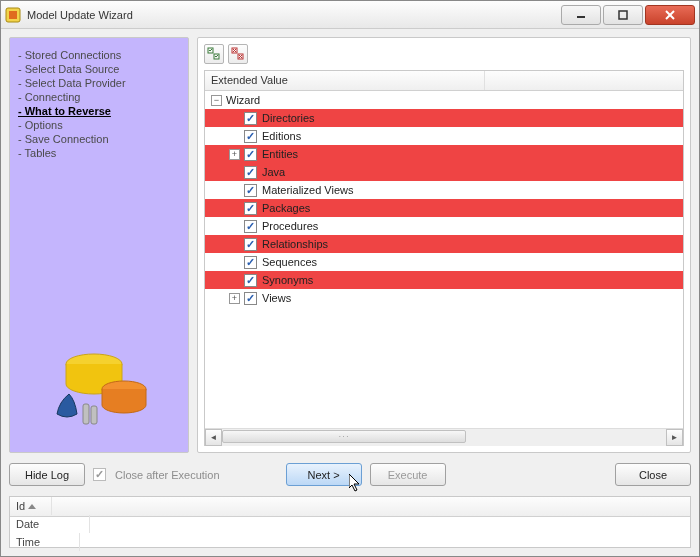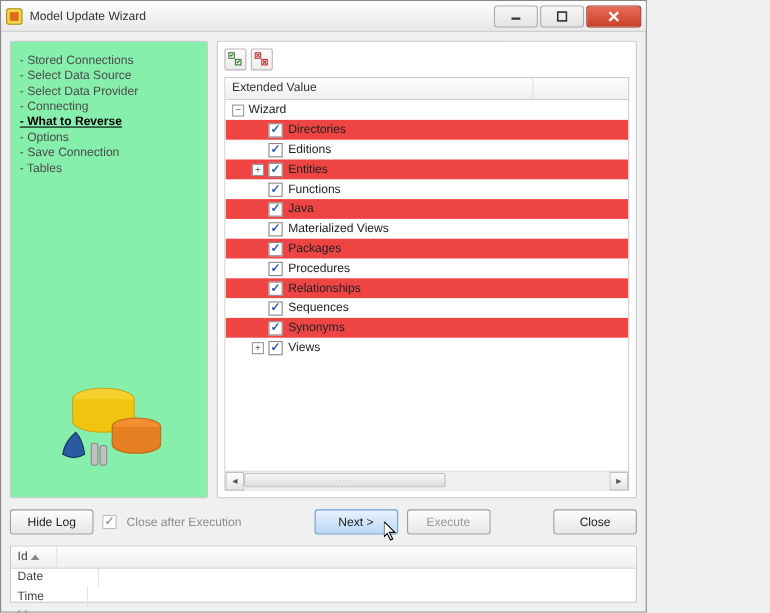--- a/index.html
+++ b/index.html
@@ -1,27 +1,27 @@
 <!DOCTYPE html>
 <html><head>
 <meta charset="utf-8">
 <style>
 * { box-sizing: border-box; margin: 0; padding: 0; font-family: Tahoma, 'Segoe UI', sans-serif; font-size: 11px; }
 body { background: #f0f0f0; width: 700px; height: 557px; overflow: hidden; }
-.window { width: 588px; height: 557px; background: #f0f0f0; border: 1px solid #888; display: flex; flex-direction: column; }
+.window { width: 700px; height: 557px; background: #f0f0f0; border: 1px solid #888; display: flex; flex-direction: column; }
 .titlebar { height: 28px; background: linear-gradient(#fdfdfd, #e8e8e8); display: flex; align-items: center; padding: 0 4px; border-bottom: 1px solid #ccc; }
 .titlebar .app-icon { width: 16px; height: 16px; margin-right: 6px; display: flex; align-items: center; justify-content: center; }
 .titlebar .title { color: #333; }
 .titlebar .spacer { flex: 1; }
 .wbtn { width: 40px; height: 20px; border: 1px solid #aaa; border-radius: 3px; margin-left: 2px; display: flex; align-items: center; justify-content: center; background: linear-gradient(#f7f7f7,#e3e3e3); }
 .wbtn.close { background: linear-gradient(#e86b56,#c9422b); border-color: #a03521; color: #fff; width: 50px; }
 .wbtn svg { pointer-events: none; }
 .content { flex: 1; display: flex; flex-direction: column; padding: 8px; gap: 6px; overflow: hidden; }
 .upper { flex: 1; display: flex; gap: 8px; min-height: 0; }
-.sidebar { width: 180px; background: #86efac; border: 1px solid #c9c9c9; border-radius: 2px; padding: 10px 8px; position: relative; display: flex; flex-direction: column; }
+.sidebar { width: 180px; background: #c4b5fd; border: 1px solid #c9c9c9; border-radius: 2px; padding: 10px 8px; position: relative; display: flex; flex-direction: column; }
 .steps { color: #4a4a4a; }
 .steps div { padding: 1px 0; white-space: nowrap; }
 .steps .current { font-weight: bold; text-decoration: underline; color: #000; }
 .side-img { margin-top: auto; align-self: center; margin-bottom: 6px; }
 .main { flex: 1; background: #fff; border: 1px solid #c9c9c9; border-radius: 2px; display: flex; flex-direction: column; padding: 6px; min-width: 0; }
 .toolbar { display: flex; gap: 4px; margin-bottom: 6px; }
 .tbtn { width: 20px; height: 20px; border: 1px solid #b5b5b5; background: linear-gradient(#fdfdfd,#ececec); border-radius: 2px; display: flex; align-items: center; justify-content: center; }
 .tree-wrap { flex: 1; border: 1px solid #c9c9c9; display: flex; flex-direction: column; min-height: 0; }
 .tree-head { display: flex; background: linear-gradient(#fdfdfd,#efefef); border-bottom: 1px solid #d0d0d0; height: 20px; }
 .tree-head .col { padding: 3px 6px; color: #333; }
@@ -157,26 +157,20 @@
                 <span class="tog-sp"></span>
                 <span class="cb checked"></span>
                 <span class="label">Editions</span>
               </div>
               <div class="row alt">
                 <span class="indent" style="width: 24px;"></span>
                 <span class="tog">+</span>
                 <span class="cb checked"></span>
                 <span class="label">Entities</span>
               </div>
-              <div class="row">
-                <span class="indent" style="width: 24px;"></span>
-                <span class="tog-sp"></span>
-                <span class="cb checked"></span>
-                <span class="label">Functions</span>
-              </div>
               <div class="row alt">
                 <span class="indent" style="width: 24px;"></span>
                 <span class="tog-sp"></span>
                 <span class="cb checked"></span>
                 <span class="label">Java</span>
               </div>
               <div class="row">
                 <span class="indent" style="width: 24px;"></span>
                 <span class="tog-sp"></span>
                 <span class="cb checked"></span>

